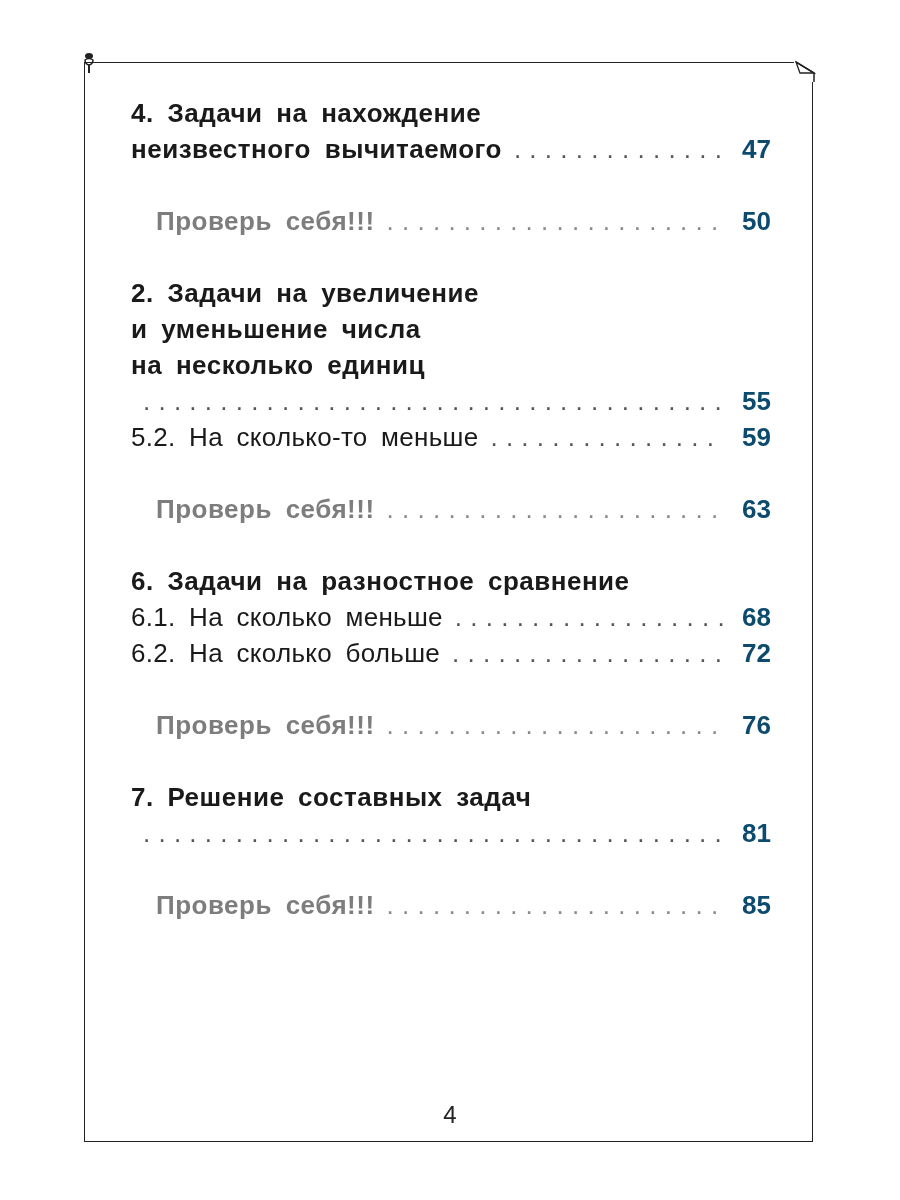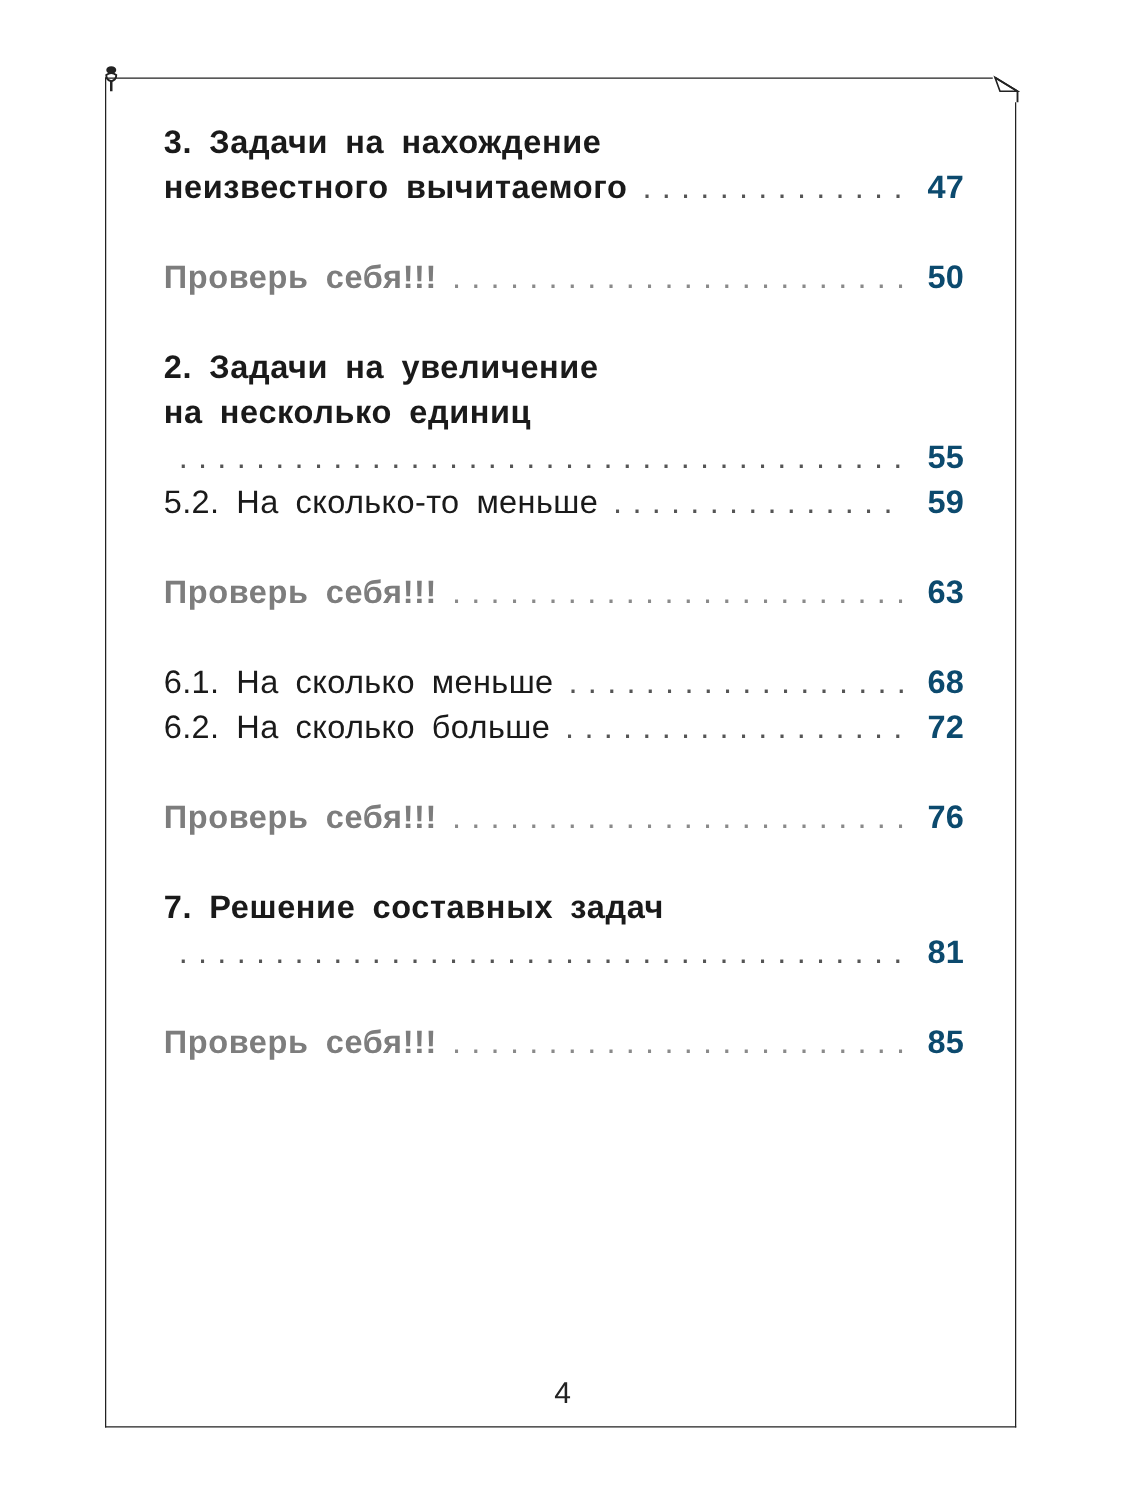--- a/index.html
+++ b/index.html
@@ -5,21 +5,21 @@
   html,body{margin:0;padding:0;background:#fff;}
   body{width:900px;height:1200px;position:relative;overflow:hidden;font-family:"Liberation Sans",sans-serif;}
   .frame{position:absolute;left:84px;top:62px;width:729px;height:1080px;border-left:1.5px solid #222;border-bottom:1.5px solid #222;border-right:1.5px solid #222;box-sizing:border-box;}
   .topline{position:absolute;left:84px;top:62px;width:712px;height:0;border-top:1.5px solid #222;}
   .fold{position:absolute;left:794px;top:60px;width:22px;height:22px;}
   .pin{position:absolute;left:80px;top:52px;width:18px;height:24px;}
   .toc{position:absolute;left:131px;top:95px;width:640px;}
   .line{display:flex;align-items:baseline;height:36px;line-height:36px;font-size:26px;white-space:nowrap;word-spacing:6px;}
   .bold{font-weight:bold;color:#1a1a1a;letter-spacing:0.5px;}
   .reg{font-weight:normal;color:#1a1a1a;letter-spacing:0.3px;}
-  .gray{font-weight:bold;color:#7d7d7d;letter-spacing:0.5px;}
+  .gray{font-weight:bold;color:#7d7d7d;letter-spacing:0.5px;margin-left:25px;}
   .dots{flex:1;overflow:hidden;margin:0 10px 0 12px;color:#555;letter-spacing:6px;font-weight:normal;}
   .dots.g{color:#8a8a8a;}
   .dots::before{content:". . . . . . . . . . . . . . . . . . . . . . . . . . . . . . . . . . . . . . . . . . . . . . . . . . . . . . . . . . . . . . . . . . .";letter-spacing:0;word-spacing:1px;}
   .pg{font-weight:bold;color:#0c4a6e;width:38px;text-align:right;}
   .gap{height:36px;}
   .pagenum{position:absolute;left:0;width:900px;top:1101px;text-align:center;font-size:24px;color:#222;}
 </style>
 </head>
 <body>
 
@@ -37,37 +37,40 @@
   <svg width="22" height="22" viewBox="0 0 22 22">
     <rect x="0" y="0" width="22" height="22" fill="#fff"></rect>
     <path d="M2 2 L6 13 L20 13 Z" fill="#fff" stroke="#222" stroke-width="1.3"></path>
     <path d="M2 2 L20 13 L20 22" fill="none" stroke="#222" stroke-width="1.5"></path>
   </svg>
 </div>
 
 <div class="toc">
 
   <div class="line">
-    <span class="bold">3. Задачи на нахождение</span>
+    <span class="bold">4. Задачи на нахождение</span>
   </div>
   <div class="line">
     <span class="bold">неизвестного вычитаемого</span>
     <span class="dots"></span>
     <span class="pg">47</span>
   </div>
   <div class="gap"></div>
   <div class="line">
     <span class="gray">Проверь себя!!!</span>
     <span class="dots g"></span>
     <span class="pg">50</span>
   </div>
   <div class="gap"></div>
 
   <div class="line">
     <span class="bold">2. Задачи на увеличение</span>
+  </div>
+  <div class="line">
+    <span class="bold">и уменьшение числа</span>
   </div>
   <div class="line">
     <span class="bold">на несколько единиц</span>
   </div>
   <div class="line">
     <span class="dots"></span>
     <span class="pg">55</span>
   </div>
   <div class="line">
     <span class="reg">5.2. На сколько-то меньше</span>
@@ -75,20 +78,23 @@
     <span class="pg">59</span>
   </div>
   <div class="gap"></div>
   <div class="line">
     <span class="gray">Проверь себя!!!</span>
     <span class="dots g"></span>
     <span class="pg">63</span>
   </div>
   <div class="gap"></div>
 
+  <div class="line">
+    <span class="bold">6. Задачи на разностное сравнение</span>
+  </div>
   <div class="line">
     <span class="reg">6.1. На сколько меньше</span>
     <span class="dots"></span>
     <span class="pg">68</span>
   </div>
   <div class="line">
     <span class="reg">6.2. На сколько больше</span>
     <span class="dots"></span>
     <span class="pg">72</span>
   </div>

